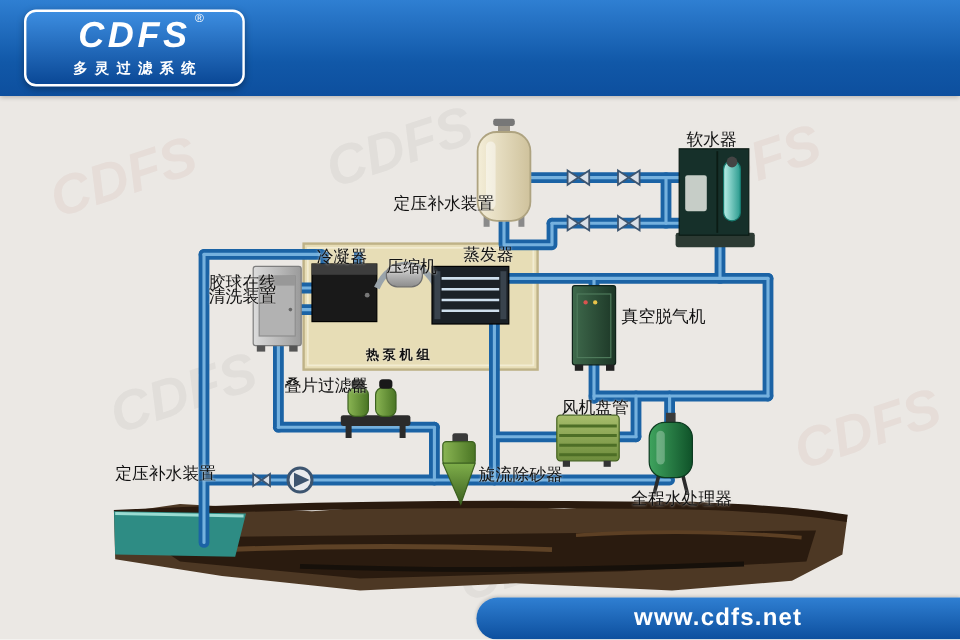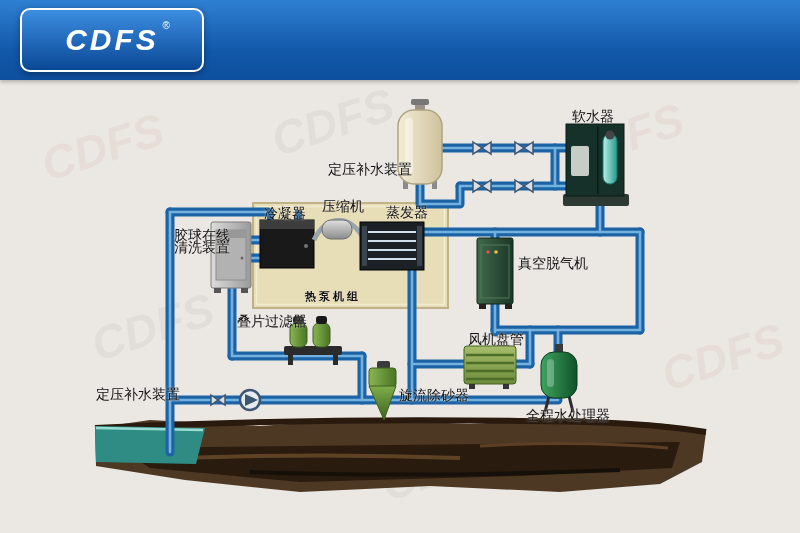--- a/index.html
+++ b/index.html
@@ -237,35 +237,39 @@
       <rect x="362" y="226" width="5" height="40" fill="#39434d"></rect>
       <rect x="417" y="226" width="5" height="40" fill="#39434d"></rect>
       <path d="M368,232 H416 M368,241 H416 M368,250 H416 M368,259 H416" stroke="#cfe0ee" stroke-width="2.2"></path>
     </g>
   </svg>
 
   <div class="labels">
     <span class="lbl" style="left:328px;top:163px;width:70px;text-align:right">定压补水装置</span>
     <span class="lbl" style="left:572px;top:110px">软水器</span>
     <span class="lbl" style="left:264px;top:207px">冷凝器</span>
-    <span class="lbl" style="left:322px;top:200px">压缩机</span>
+    <span class="lbl" style="left:322px;top:216px">压缩机</span>
     <span class="lbl" style="left:386px;top:206px">蒸发器</span>
     <span class="lbl bold" style="left:288px;top:290px;width:90px;text-align:center">热泵机组</span>
     <span class="lbl" style="left:174px;top:229px">胶球在线</span>
     <span class="lbl" style="left:174px;top:241px">清洗装置</span>
     <span class="lbl" style="left:518px;top:257px">真空脱气机</span>
     <span class="lbl" style="left:468px;top:333px">风机盘管</span>
     <span class="lbl" style="left:237px;top:315px">叠片过滤器</span>
     <span class="lbl" style="left:399px;top:389px">旋流除砂器</span>
     <span class="lbl" style="left:526px;top:409px">全程水处理器</span>
     <span class="lbl" style="left:96px;top:388px">定压补水装置</span>
   </div>
 
   <div class="hdr">
     <div class="logo">
       <span class="logo-brand">
         <span>CDFS</span><span class="logo-reg">®</span>
       </span>
+      <span class="logo-sub">多灵过滤系统</span>
     </div>
   </div>
 
+  <div class="ftr">
+    <span>www.cdfs.net</span>
+  </div>
 
 </div>
 
 </body></html>

